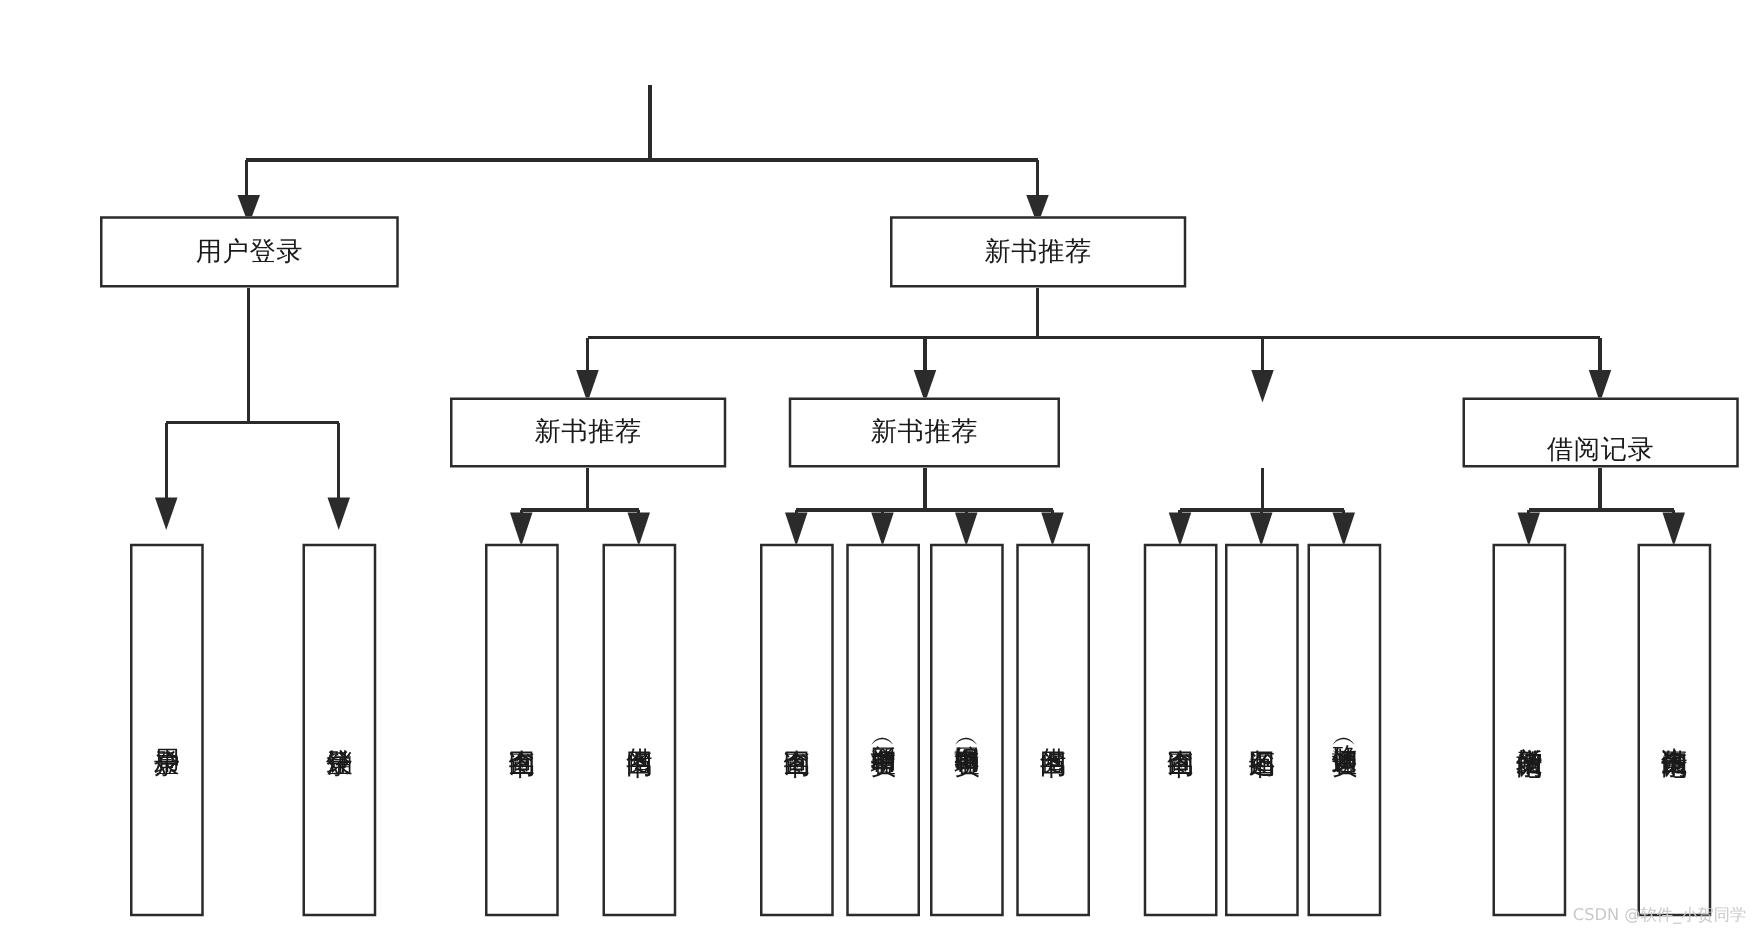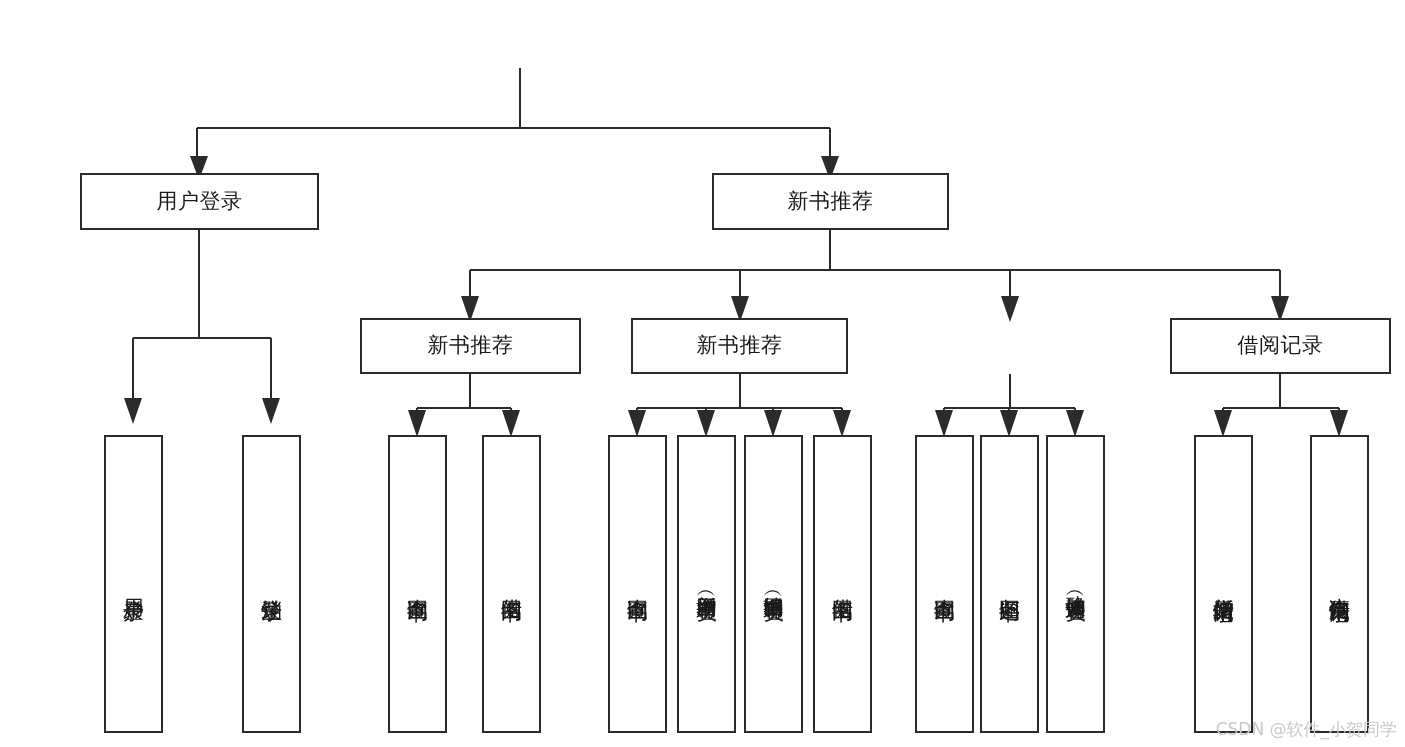--- a/index.html
+++ b/index.html
@@ -47,21 +47,21 @@
     font-size:21px;
     line-height:1.05;
     letter-spacing:1px;
     max-height:100%;
   }
   .node.v.long .label{font-size:20px;}
   .watermark{
     position:absolute;
     right:8px;
     bottom:6px;
-    font-size:17px;
+    font-size:13px;
     color:#c9c9c9;
     white-space:nowrap;
     user-select:none;
   }
 </style>
 </head>
 <body>
 
 <div id="canvas">
 
@@ -155,21 +155,21 @@
 
   <div class="node h" style="left:360px;top:318px;width:221px;height:56px;justify-content:center;">
     <span class="label">新书推荐</span>
   </div>
 
   <div class="node h" style="left:631px;top:318px;width:217px;height:56px;">
     <span class="label">新书推荐</span>
   </div>
 
 
-  <div class="node h" style="left:1170px;top:318px;width:221px;height:56px;">
+  <div class="node h" style="left:1170px;top:318px;width:221px;height:56px;align-items:flex-end;">
     <span class="label">借阅记录</span>
   </div>
 
   <div class="node v" style="left:104px;top:435px;width:59px;height:298px;">
     <span class="label">用户登录</span>
   </div>
 
   <div class="node v" style="left:242px;top:435px;width:59px;height:298px;">
     <span class="label">注销登录</span>
   </div>

